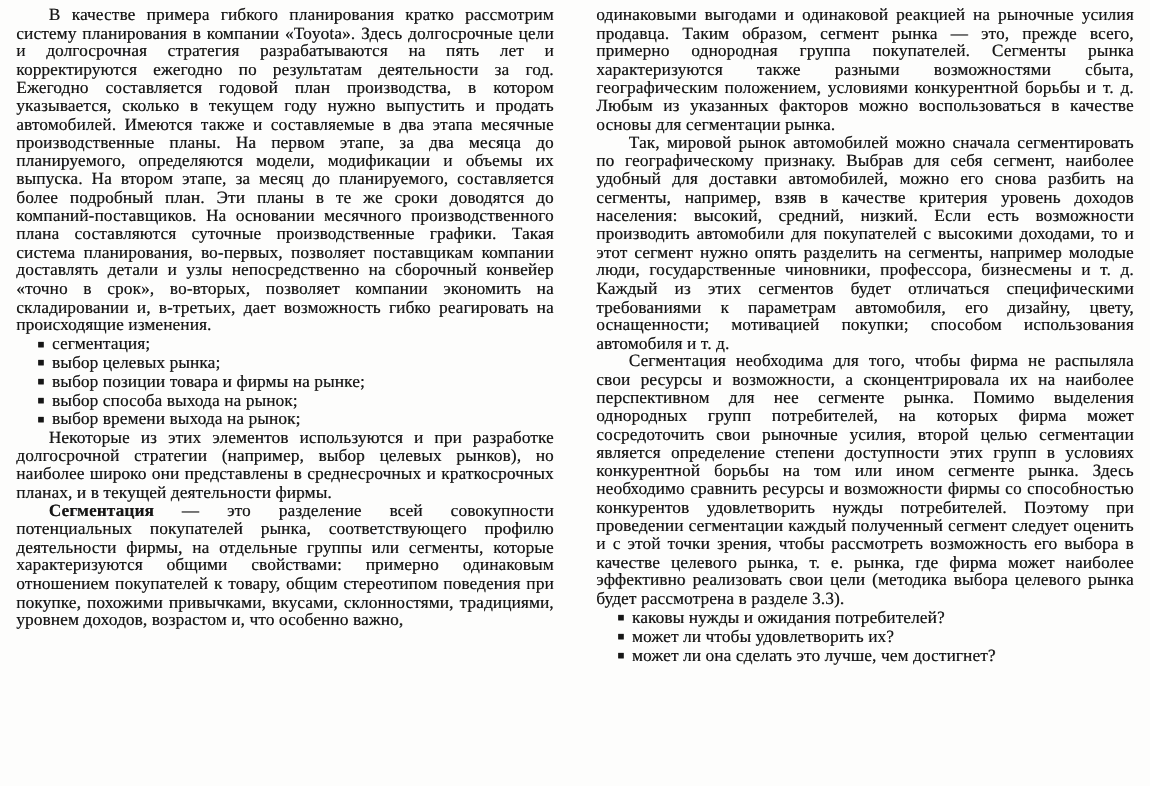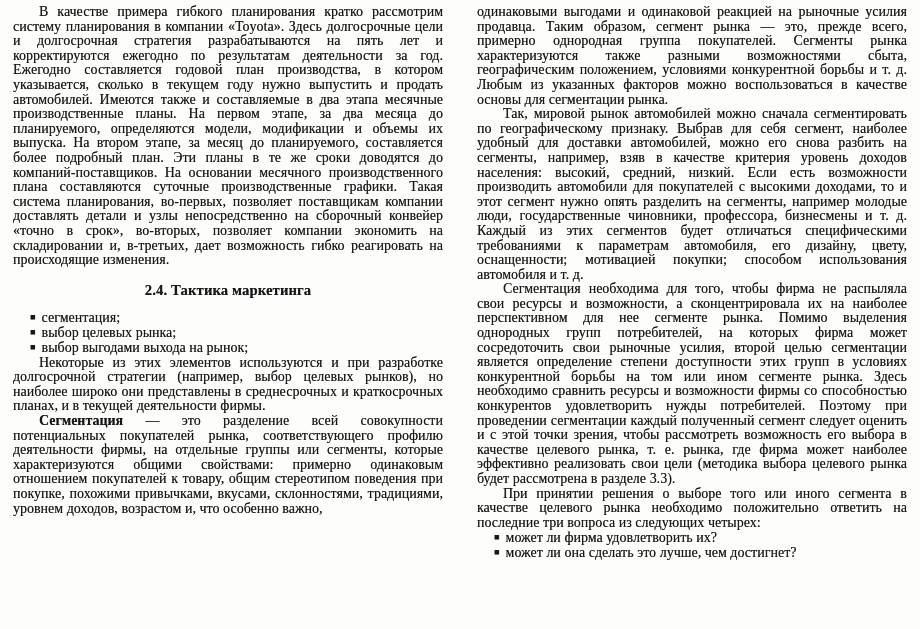--- a/index.html
+++ b/index.html
@@ -56,42 +56,43 @@
   .bold-italic { font-weight: bold; }
 </style>
 </head>
 <body>
 
 <div class="page">
 
   <div class="col">
     <p class="para indent">В качестве примера гибкого планирования кратко рассмотрим систему планирования в компании «Toyota». Здесь долгосрочные цели и долгосрочная стратегия разрабатываются на пять лет и корректируются ежегодно по результатам деятельности за год. Ежегодно составляется годовой план производства, в котором указывается, сколько в текущем году нужно выпустить и продать автомобилей. Имеются также и составляемые в два этапа месячные производственные планы. На первом этапе, за два месяца до планируемого, определяются модели, модификации и объемы их выпуска. На втором этапе, за месяц до планируемого, составляется более подробный план. Эти планы в те же сроки доводятся до компаний-поставщиков. На основании месячного производственного плана составляются суточные производственные графики. Такая система планирования, во-первых, позволяет поставщикам компании доставлять детали и узлы непосредственно на сборочный конвейер «точно в срок», во-вторых, позволяет компании экономить на складировании и, в-третьих, дает возможность гибко реагировать на происходящие изменения.</p>
 
-    <h2 class="heading">2.4. Тактика маркетинга</h2>
 
 
     <ul class="bullet-list">
       <li><span class="bullet">■</span><span>сегментация;</span></li>
       <li><span class="bullet">■</span><span>выбор целевых рынка;</span></li>
-      <li><span class="bullet">■</span><span>выбор выгодами выхода на рынок;</span></li>
+      <li><span class="bullet">■</span><span>выбор позиции товара и фирмы на рынке;</span></li>
+      <li><span class="bullet">■</span><span>выбор способа выхода на рынок;</span></li>
+      <li><span class="bullet">■</span><span>выбор времени выхода на рынок;</span></li>
     </ul>
 
     <p class="para indent">Некоторые из этих элементов используются и при разработке долгосрочной стратегии (например, выбор целевых рынков), но наиболее широко они представлены в среднесрочных и краткосрочных планах, и в текущей деятельности фирмы.</p>
 
     <p class="para indent"><span class="bold-italic">Сегментация</span><span class="italic"> — это разделение всей совокупности потенциальных покупателей рынка, соответствующего профилю деятельности фирмы, на отдельные группы или сегменты, которые характеризуются общими свойствами: </span><span>примерно одинаковым отношением покупателей к товару, общим стереотипом поведения при покупке, похожими привычками, вкусами, склонностями, традициями, уровнем доходов, возрастом и, что особенно важно,</span></p>
   </div>
 
   <div class="col">
     <p class="para"><span>одинаковыми выгодами и одинаковой реакцией на рыночные усилия продавца. </span><span class="italic">Таким образом, сегмент рынка — это, прежде всего, примерно однородная группа покупателей.</span><span> Сегменты рынка характеризуются также разными возможностями сбыта, географическим положением, условиями конкурентной борьбы и т. д. Любым из указанных факторов можно воспользоваться в качестве основы для сегментации рынка.</span></p>
 
     <p class="para indent">Так, мировой рынок автомобилей можно сначала сегментировать по географическому признаку. Выбрав для себя сегмент, наиболее удобный для доставки автомобилей, можно его снова разбить на сегменты, например, взяв в качестве критерия уровень доходов населения: высокий, средний, низкий. Если есть возможности производить автомобили для покупателей с высокими доходами, то и этот сегмент нужно опять разделить на сегменты, например молодые люди, государственные чиновники, профессора, бизнесмены и т. д. Каждый из этих сегментов будет отличаться специфическими требованиями к параметрам автомобиля, его дизайну, цвету, оснащенности; мотивацией покупки; способом использования автомобиля и т. д.</p>
 
     <p class="para indent">Сегментация необходима для того, чтобы фирма не распыляла свои ресурсы и возможности, а сконцентрировала их на наиболее перспективном для нее сегменте рынка. Помимо выделения однородных групп потребителей, на которых фирма может сосредоточить свои рыночные усилия, второй целью сегментации является определение степени доступности этих групп в условиях конкурентной борьбы на том или ином сегменте рынка. Здесь необходимо сравнить ресурсы и возможности фирмы со способностью конкурентов удовлетворить нужды потребителей. Поэтому при проведении сегментации каждый полученный сегмент следует оценить и с этой точки зрения, чтобы рассмотреть возможность его выбора в качестве целевого рынка, т. е. рынка, где фирма может наиболее эффективно реализовать свои цели (методика выбора целевого рынка будет рассмотрена в разделе 3.3).</p>
 
-    <p class="para indent">При принятии решения о выборе того или иного сегмента в качестве целевого рынка необходимо положительно ответить на последние три вопроса из следующих четырех:</p>
 
     <ul class="bullet-list">
-      <li><span class="bullet">■</span><span>может ли фирма удовлетворить их?</span></li>
+      <li><span class="bullet">■</span><span>каковы нужды и ожидания потребителей?</span></li>
+      <li><span class="bullet">■</span><span>может ли чтобы удовлетворить их?</span></li>
       <li><span class="bullet">■</span><span>может ли она сделать это лучше, чем достигнет?</span></li>
     </ul>
   </div>
 
 </div>
 
 </body></html>

